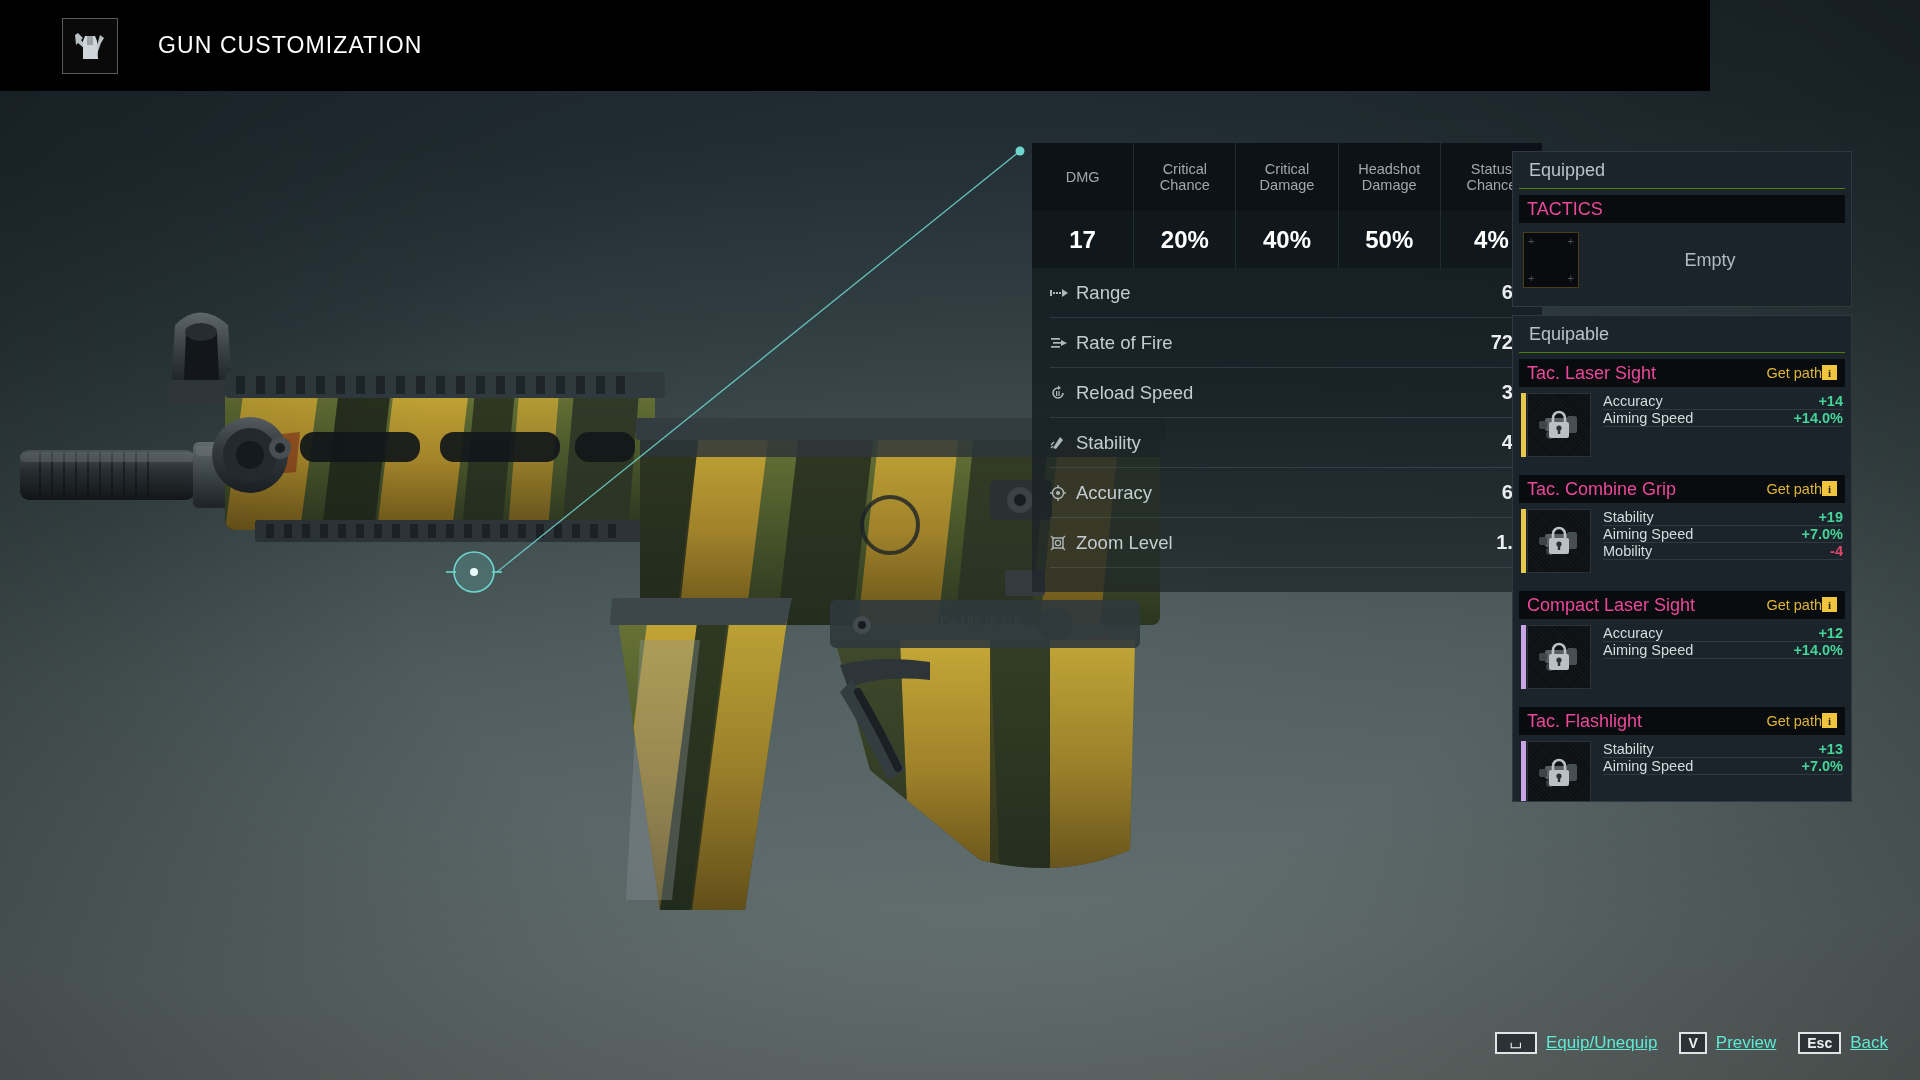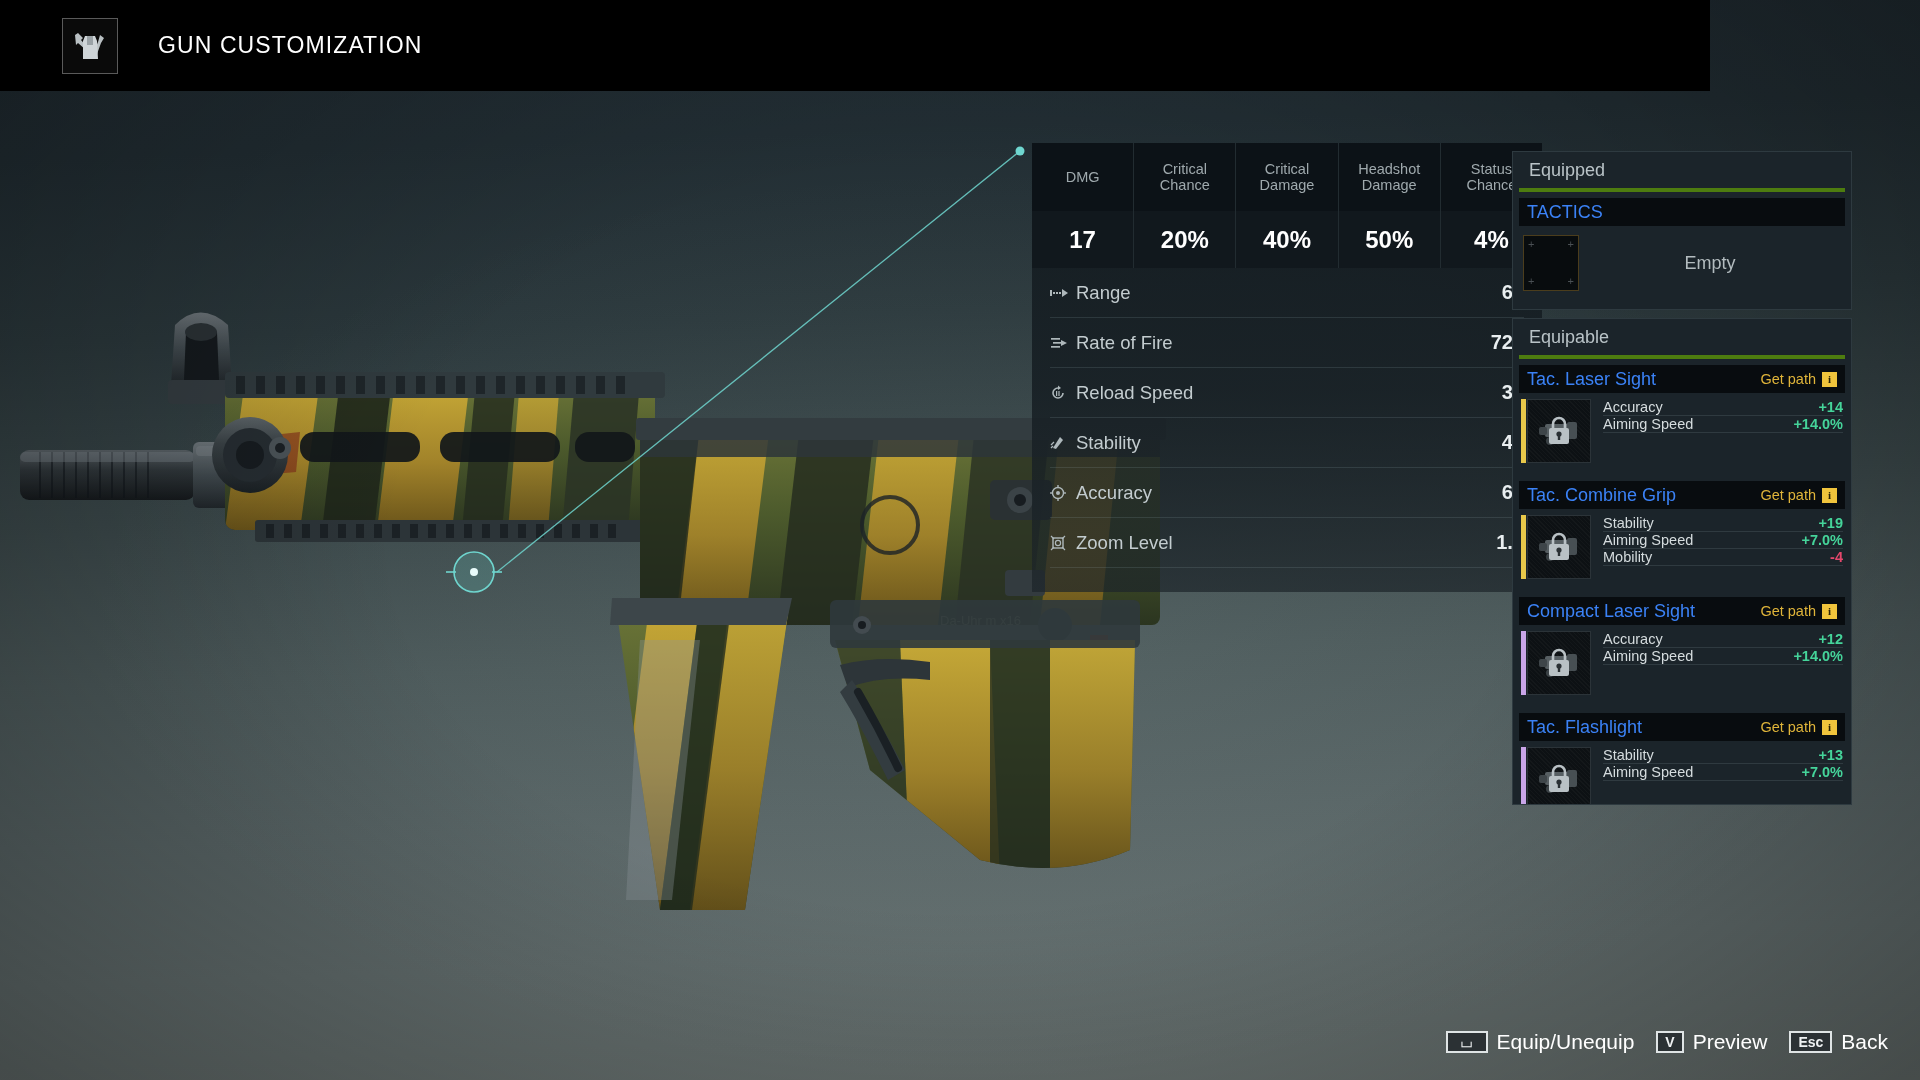--- a/index.html
+++ b/index.html
@@ -76,29 +76,29 @@
   #stats-pad { height:24px; }
 
   
   #marker { position:absolute; left:0; top:0; width:1920px; height:1080px; z-index:15; pointer-events:none; }
 
   
   #side { position:absolute; left:1512px; top:151px; width:340px; z-index:20; }
   .panel { background:#1b242a; border:1px solid #2e3a40; }
   .panel-title {
     color:#b9c3c7; font-size:18px; padding:8px 10px 7px 10px;
-    border-bottom:4px solid #4d7c0f; margin:0 6px;
+    border-bottom:1px solid #4d7c0f; margin:0 6px;
   }
   .sub-head {
     background:#080c0f; margin:6px 6px 0 6px; height:28px;
     display:flex; align-items:center; justify-content:space-between;
     padding:0 8px;
   }
-  .sub-head .nm { color:#3b82f6; font-size:18px; }
-  .getpath { display:flex; align-items:center; gap:6px; }
+  .sub-head .nm { color:#ec4899; font-size:18px; }
+  .getpath { display:flex; }
   .getpath .gp-t { color:#e0b53a; font-size:14.5px; }
   .gp-i {
     width:15px; height:15px; background:#f0c43c; color:#2a2206;
     font-size:11px; font-weight:bold; display:flex;
     align-items:center; justify-content:center; font-family:"Liberation Serif", serif;
   }
 
   
   #eq-body { display:flex; align-items:center; padding:9px 10px 14px 10px; }
   #eq-slot {
@@ -138,21 +138,21 @@
     display:flex; align-items:center; gap:22px;
   }
   .hint { display:flex; align-items:center; gap:9px; }
   .key {
     background:#2b3134; border:2px solid #dfe4e5; color:#eef1f2;
     min-width:26px; height:22px; padding:0 7px;
     display:flex; align-items:center; justify-content:center;
     font-size:14px; font-weight:bold;
   }
   .key.wide { min-width:42px; }
-  .hint-l { color:#ffffff; font-size:21px; }
+  .hint-l { color:#5eead4; font-size:17px;text-decoration:underline; }
 </style>
 </head>
 <body>
 
 <div id="scene"></div>
 
 <svg id="gun" viewBox="0 0 1500 1000" preserveAspectRatio="none">
   <defs>
     <linearGradient id="camoA" x1="0" y1="0" x2="0" y2="1">
       <stop offset="0%" stop-color="#6d7638"></stop>

